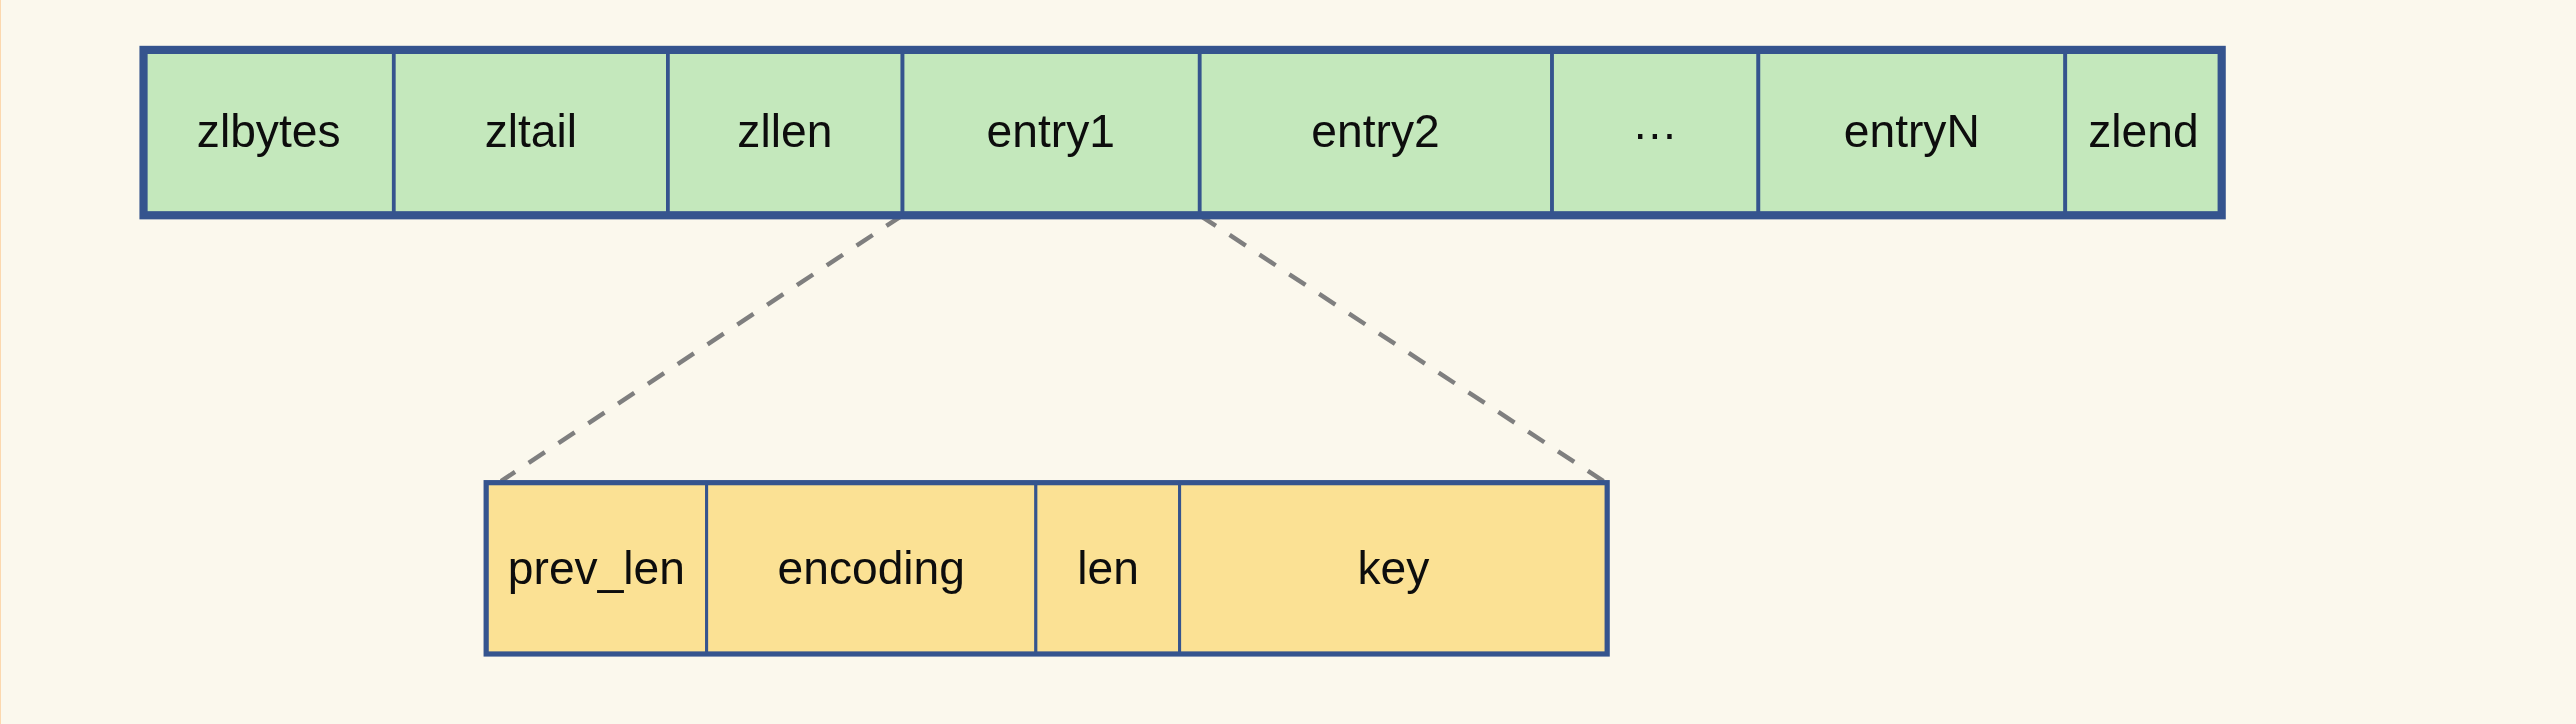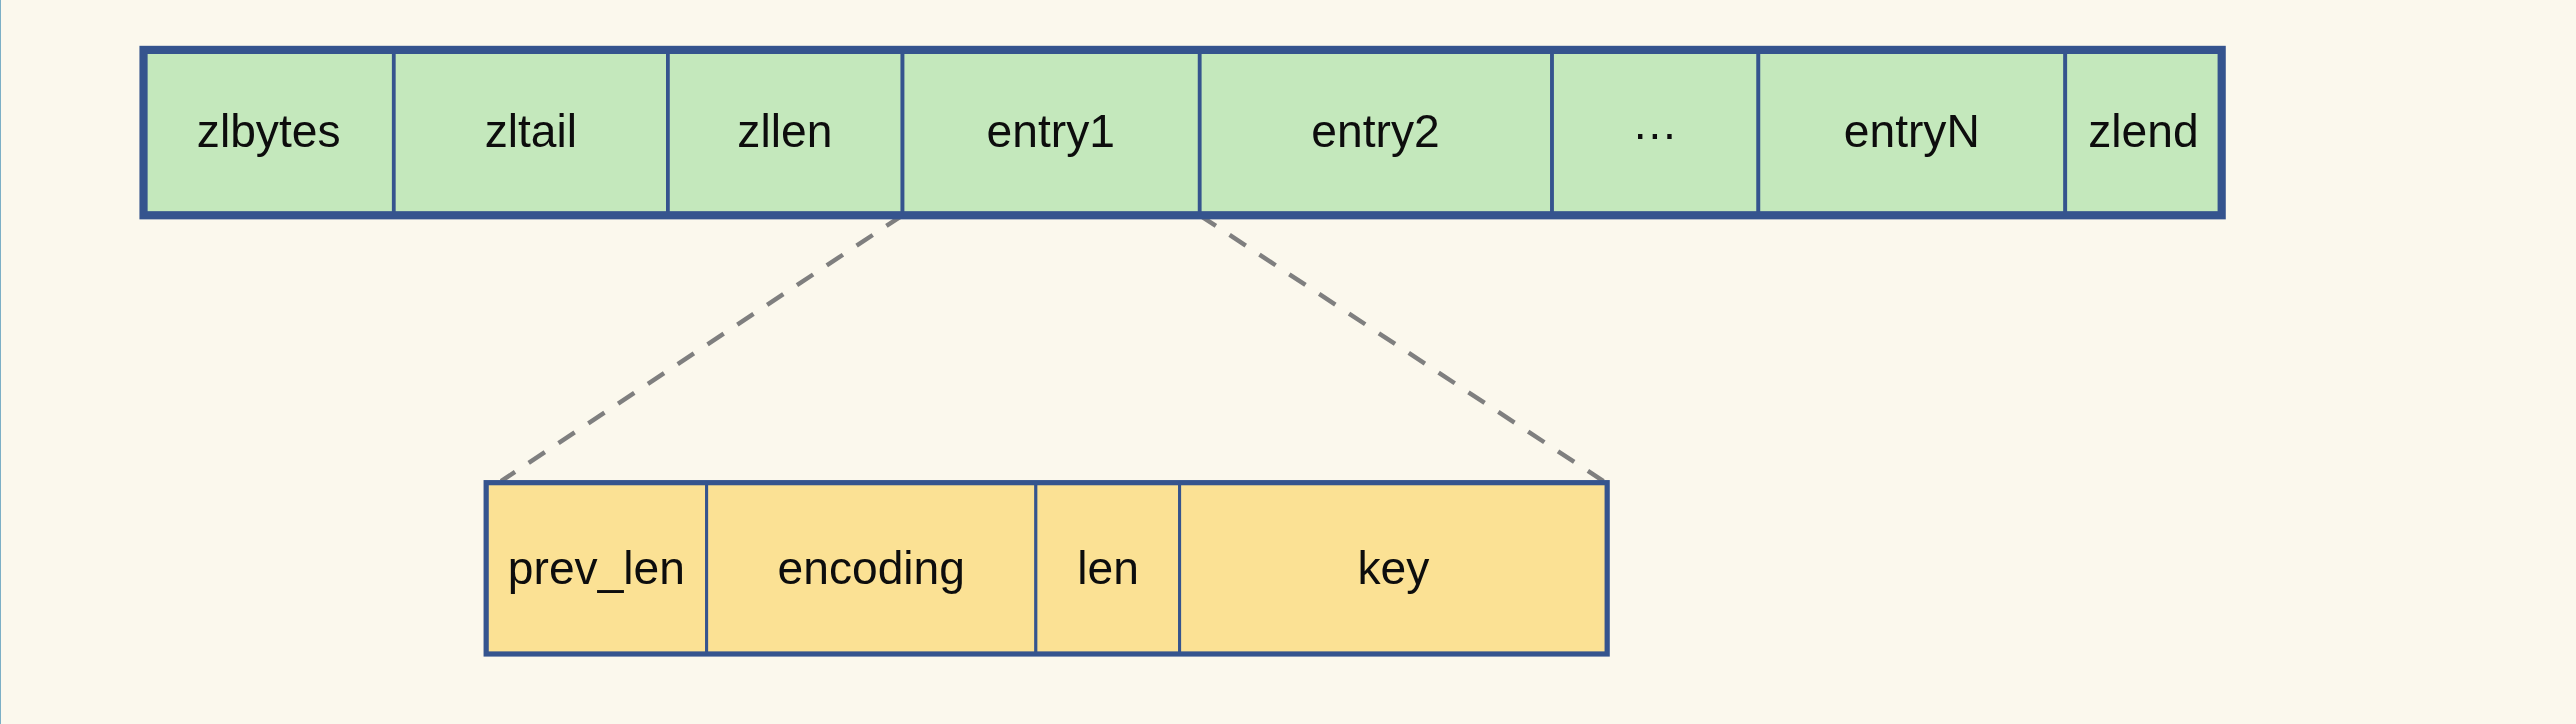--- a/index.html
+++ b/index.html
@@ -11,21 +11,21 @@
     width: 2576px;
     height: 724px;
     background: #fbf8ed;
     font-family: "Liberation Sans", sans-serif;
     overflow: hidden;
   }
   #diagram-root {
     position: relative;
     width: 2213px;
     height: 724px;
-    background: #0369a1;
+    background: #fdba74;
   }
   svg.diagram-canvas {
     position: absolute;
     left: 0;
     top: 0;
     width: 2576px;
     height: 724px;
     display: block;
   }
   .cell-label {

